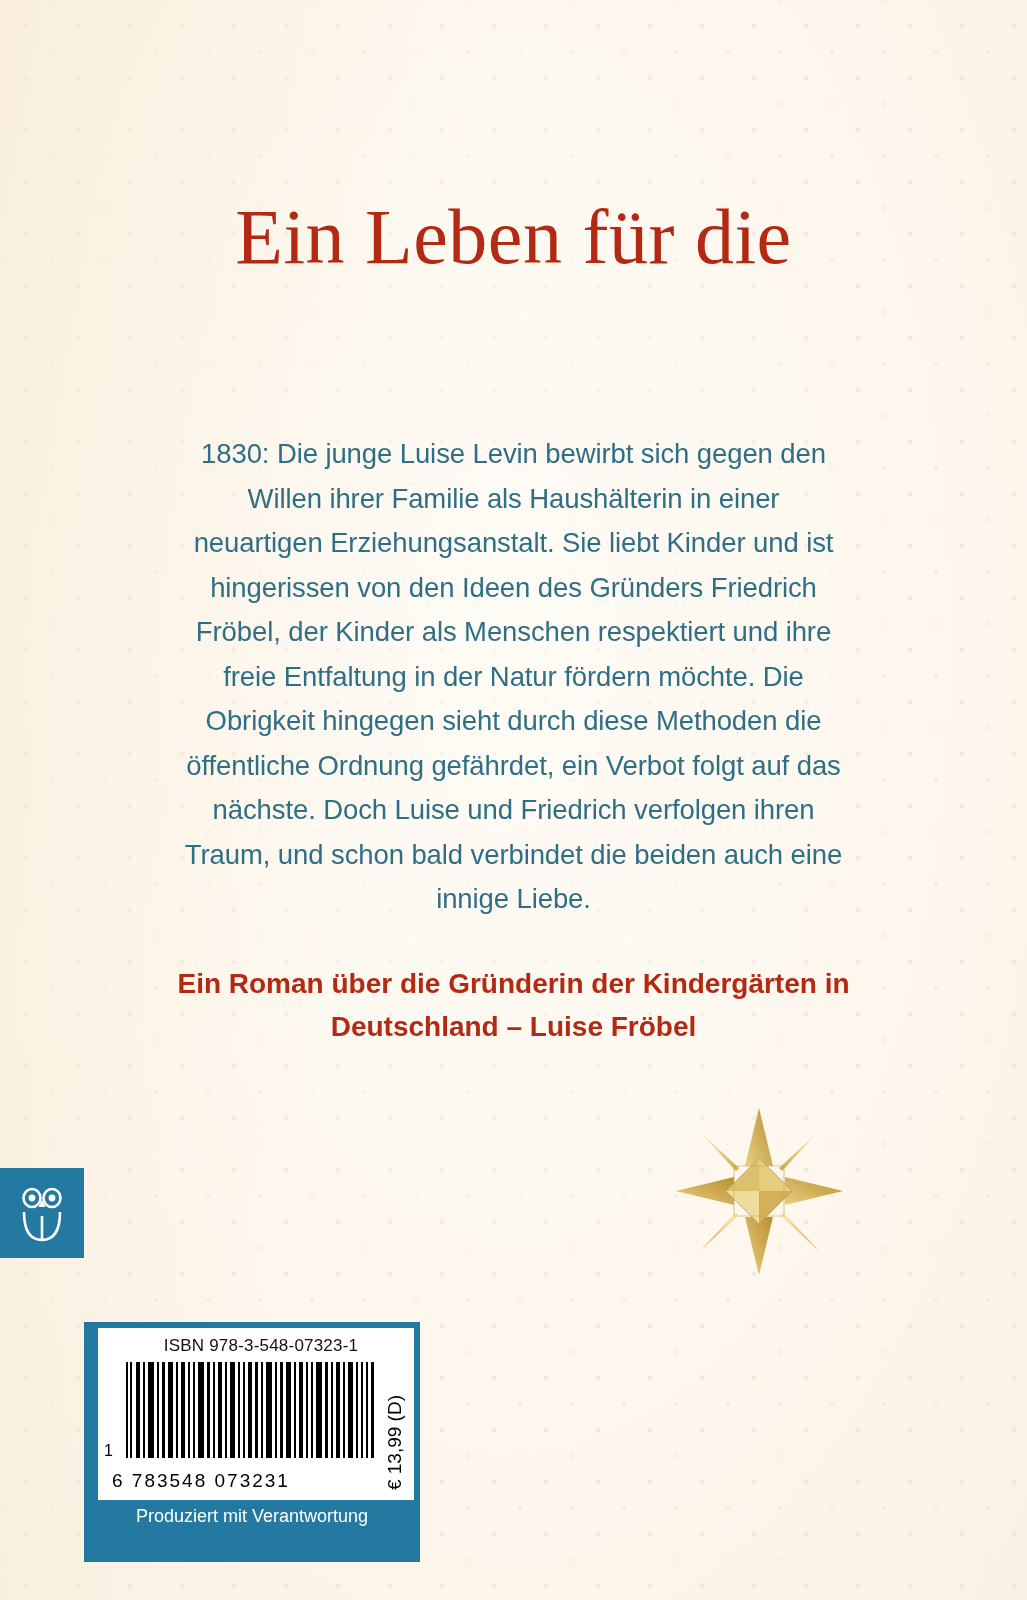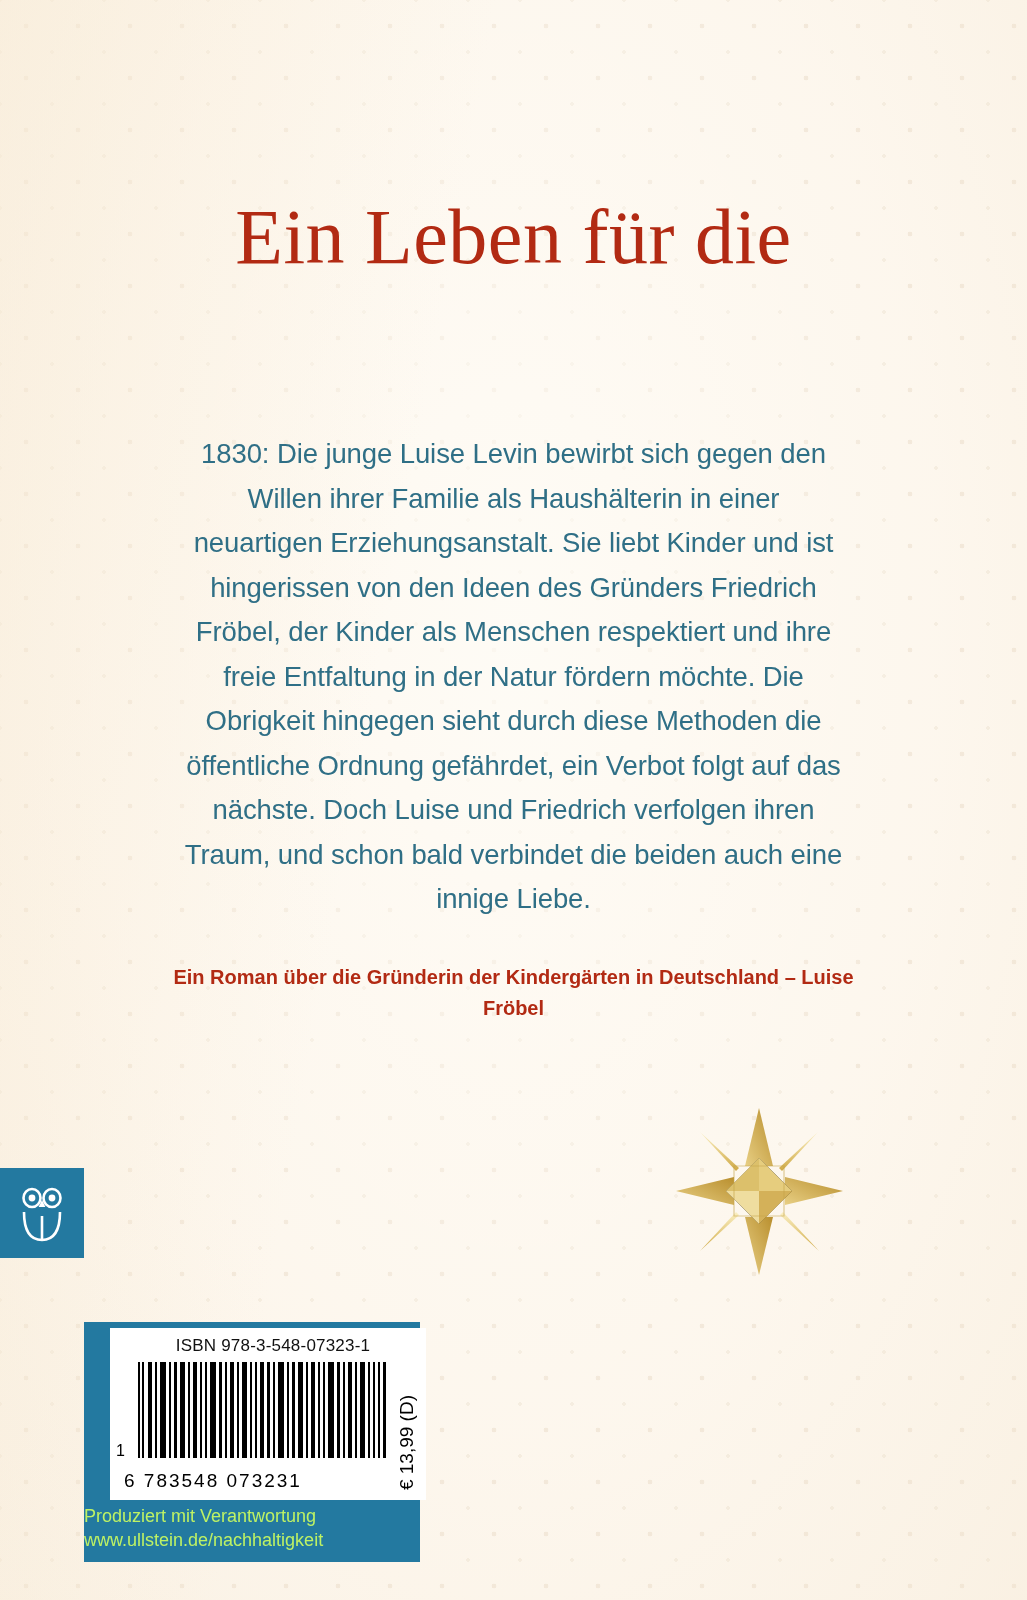--- a/index.html
+++ b/index.html
@@ -82,21 +82,21 @@
 
   
   .tagline {
     position: absolute;
     top: 962px;
     left: 50%;
     transform: translateX(-50%);
     width: 700px;
     text-align: center;
     color: #b22a13;
-    font-size: 20px;
+    font-size: 28px;
     line-height: 1.55;
     font-weight: 600;
     font-family: "Liberation Sans", sans-serif;
   }
 
   
   .logo {
     position: absolute;
     left: 0;
     top: 1168px;
@@ -126,21 +126,21 @@
     left: 84px;
     top: 1322px;
     width: 336px;
     height: 240px;
     background: #2379a0;
     padding: 0;
     box-sizing: border-box;
   }
   .barcode-inner {
     position: absolute;
-    left: 26px;
+    left: 14px;
     top: 6px;
     width: 316px;
     height: 172px;
     background: #ffffff;
     box-sizing: border-box;
     padding: 8px 0 4px 10px;
   }
   .isbn-text {
     text-align: center;
     font-size: 17px;
@@ -186,21 +186,22 @@
     color: #000;
     writing-mode: vertical-rl;
     transform: rotate(180deg);
     font-family: "Liberation Sans", sans-serif;
   }
   .eco-text {
     position: absolute;
     left: 0;
     top: 182px;
     width: 336px;
-    color: #bef264;
+    text-align: center;
+    color: #ffffff;
     font-size: 18px;
     line-height: 1.35;
     font-family: "Liberation Sans", sans-serif;
   }
   .eco-text .line2 {
     display: block;
   }
 </style>
 </head>
 <body>
@@ -318,17 +319,16 @@
         <span style="left:235px;width:2px;"></span>
         <span style="left:240px;width:2px;"></span>
         <span style="left:245px;width:3px;"></span>
       </div>
       <div class="left-digit">1</div>
       <div class="ean-digits">6 783548 073231</div>
       <div class="price-vert">€ 13,99 (D)</div>
     </div>
     <div class="eco-text">
       <span>Produziert mit Verantwortung</span>
-      <span class="line2">www.ullstein.de/nachhaltigkeit</span>
     </div>
   </div>
 
 </div>
 
 </body></html>

